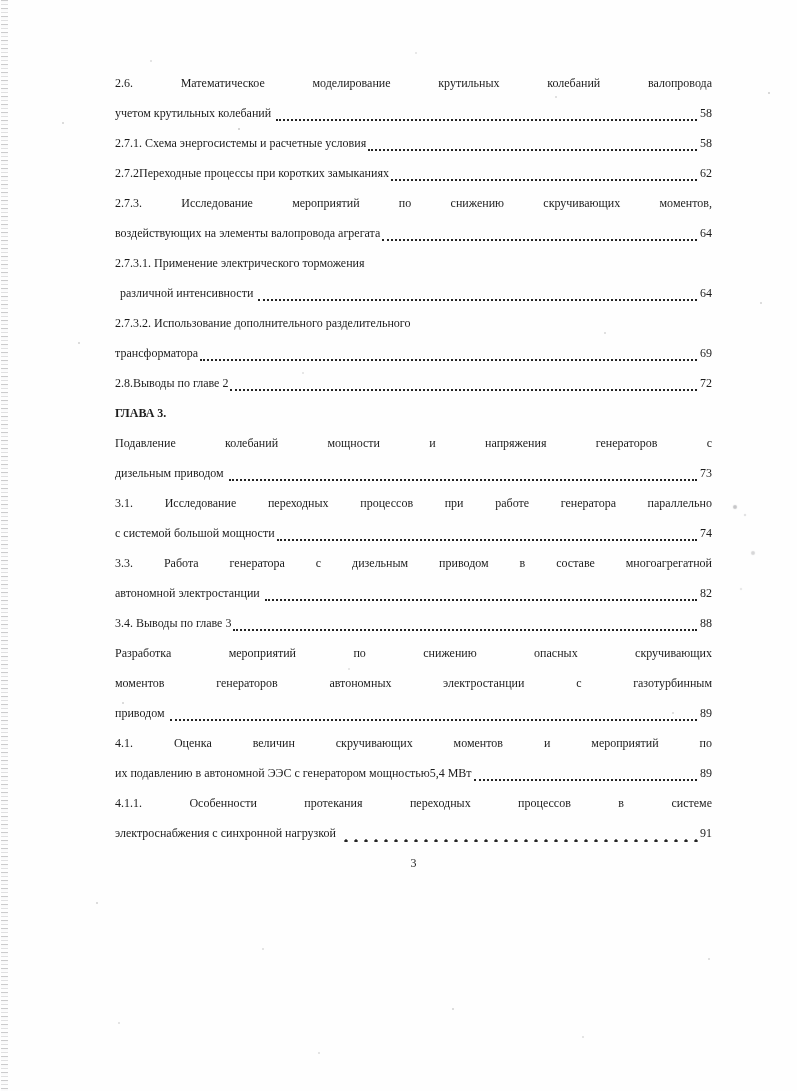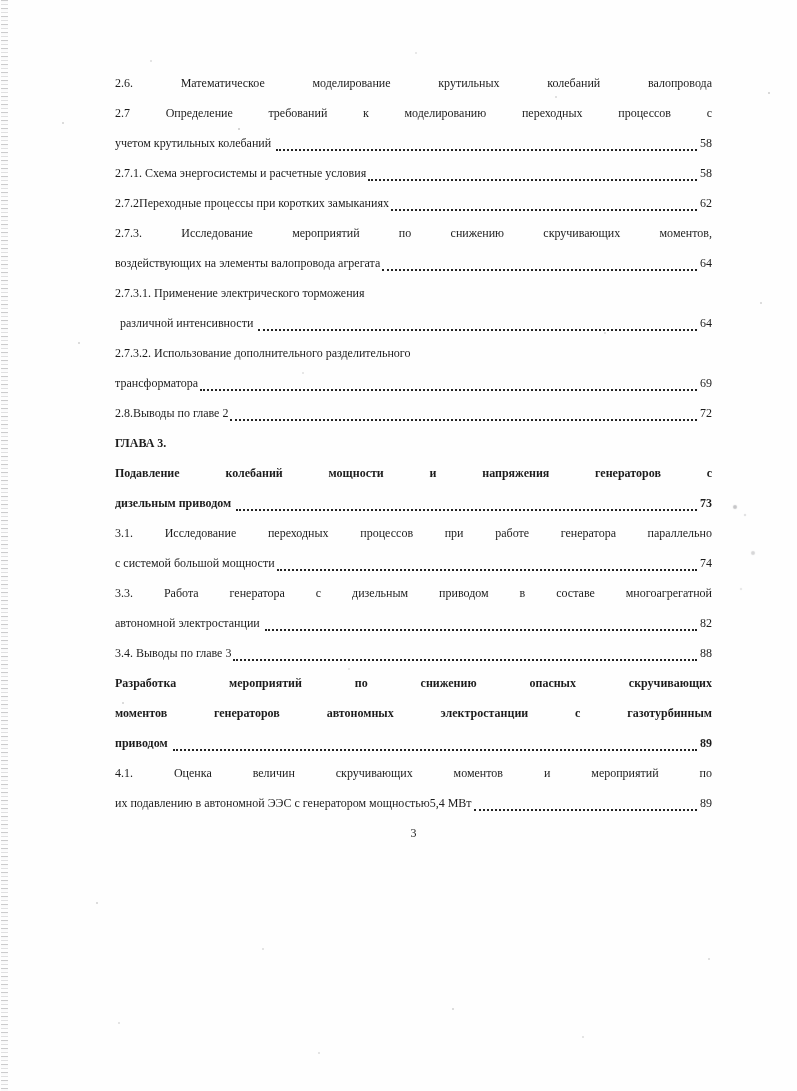--- a/index.html
+++ b/index.html
@@ -37,21 +37,21 @@
       752px 552px 1px 1px rgba(110,110,115,.28), 740px 588px 1px 0 rgba(120,120,125,.25),
       122px 702px 0 0 rgba(50,50,50,.22), 348px 668px 0 0 rgba(60,60,60,.16),
       672px 712px 0 0 rgba(55,55,55,.20), 96px 902px 0 0 rgba(50,50,50,.22),
       262px 948px 0 0 rgba(60,60,60,.18), 452px 1008px 0 0 rgba(55,55,55,.22),
       582px 1036px 0 0 rgba(60,60,60,.18), 318px 1052px 0 0 rgba(60,60,60,.18),
       118px 1022px 0 0 rgba(60,60,60,.18), 708px 958px 0 0 rgba(55,55,55,.20);
   }
   .content{position:absolute;left:115px;right:85px;top:68px;}
   .toc-line,.toc-row,.toc-heading{line-height:30px;}
   .toc-line.just{text-align:justify;text-align-last:justify;}
-  .toc-entry.bold{font-weight:700;}
+  .toc-entry.bold{font-weight:400;}
   .toc-row{display:flex;align-items:baseline;}
   .toc-row.ind{padding-left:5px;}
   .tail{white-space:pre;flex:0 0 auto;}
   .leader{
     flex:1 1 auto;min-width:24px;height:0;
     border-bottom:2.6px dotted #242424;
     align-self:flex-end;margin:0 3px 7px 2px;
   }
   .leader.wide{
     border-bottom:none;height:4px;
@@ -73,21 +73,20 @@
 
 <div class="page">
   <div class="edge-strip"></div>
   <div class="noise"></div>
   <div class="content">
     <div>
         <div class="toc-entry">
           <div class="toc-line just">2.6. Математическое моделирование крутильных колебаний валопровода</div>
         </div>
         <div class="toc-entry">
-          <div class="toc-line just">2.7 Определение требований к моделированию переходных процессов с</div>
           <div class="toc-row">
             <span class="tail">учетом крутильных колебаний </span>
             <span class="leader"></span>
             <span class="pagenum">58</span>
           </div>
         </div>
         <div class="toc-entry">
           <div class="toc-row">
             <span class="tail">2.7.1. Схема энергосистемы и расчетные условия</span>
             <span class="leader"></span>
@@ -174,16 +173,24 @@
           </div>
         </div>
         <div class="toc-entry">
           <div class="toc-line just">4.1. Оценка величин скручивающих моментов и мероприятий по</div>
           <div class="toc-row">
             <span class="tail">их подавлению в автономной ЭЭС с генератором мощностью5,4 МВт</span>
             <span class="leader"></span>
             <span class="pagenum">89</span>
           </div>
         </div>
+        <div class="toc-entry">
+          <div class="toc-line just">4.1.1. Особенности протекания переходных процессов в системе</div>
+          <div class="toc-row">
+            <span class="tail">электроснабжения с синхронной нагрузкой </span>
+            <span class="leader wide"></span>
+            <span class="pagenum tight">91</span>
+          </div>
+        </div>
       </div>
     <div class="footer">3</div>
   </div>
 </div>
 
 </body></html>

